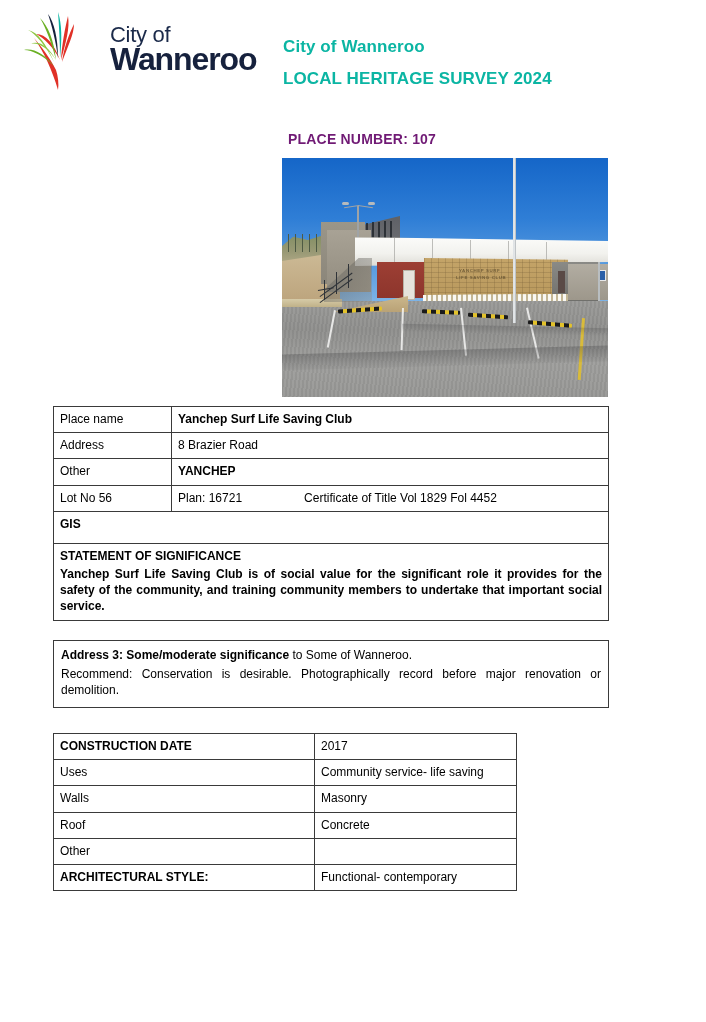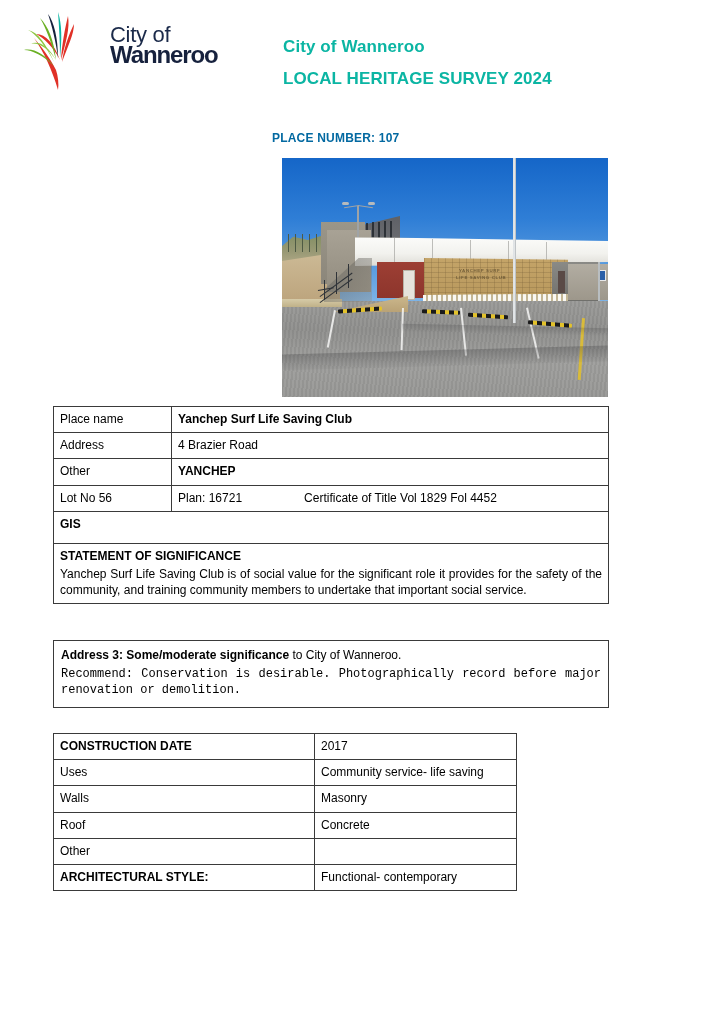--- a/index.html
+++ b/index.html
@@ -44,21 +44,21 @@
     line-height: 1;
   }
   .logo-city {
     font-size: 22px;
     color: #1b2a4a;
     letter-spacing: -0.3px;
     display: block;
     font-weight: 400;
   }
   .logo-wanneroo {
-    font-size: 24px;
+    font-size: 32px;
     color: #16213d;
     font-weight: bold;
     letter-spacing: -1.1px;
     display: block;
     margin-top: -3px;
   }
 
   .title-block {
     position: absolute;
     left: 283px;
@@ -75,25 +75,25 @@
     font-size: 17px;
     font-weight: bold;
     color: #0bb5a3;
     letter-spacing: 0.1px;
     line-height: 22px;
     margin-top: 10px;
   }
 
   .place-number {
     position: absolute;
-    left: 272px;
+    left: 288px;
     top: 131px;
-    font-size: 12px;
+    font-size: 14px;
     font-weight: bold;
-    color: #0369a1;
+    color: #701a75;
     letter-spacing: 0.2px;
   }
 
   
   .photo {
     position: absolute;
     left: 282px;
     top: 158px;
     width: 326px;
     height: 239px;
@@ -313,26 +313,26 @@
     padding: 4px 6px 5px 6px;
     vertical-align: top;
     line-height: 1.35;
   }
   .b { font-weight: bold; }
 
   #tbl-details { left: 53px; top: 406px; width: 556px; padding-left: 43px; }
   #tbl-details td.lbl { width: 105px; }
   #tbl-details .gis-row td { font-weight: bold; height: 22px; margin-left: 44px; }
   .sos-title { font-weight: bold; display: block; margin-bottom: 2px; }
-  .sos-body { display: block; text-align: justify; }
+  .sos-body { display: block; text-align: justify; font-weight: bold; }
 
   #tbl-category { left: 53px; top: 640px; width: 556px; }
   #tbl-category td { padding: 6px 7px 8px 7px; }
   .cat-line1 { display: block; margin-bottom: 3px; }
-  .cat-line2 { display: block; text-align: justify; font-family: Liberation Mono, monospace; }
+  .cat-line2 { display: block; text-align: justify; }
 
   #tbl-construction { left: 53px; top: 733px; width: 464px; }
   #tbl-construction td.lbl { width: 248px; }
   #tbl-construction td { height: 14px; }
 
   .plan-spacer { display: inline-block; width: 62px; }
 </style>
 </head>
 <body>
 
@@ -457,21 +457,21 @@
 </div>
 
 <table class="tbl" id="tbl-details">
   <tbody>
       <tr>
     <td class="lbl">Place name</td>
     <td class="b">Yanchep Surf Life Saving Club</td>
   </tr>
   <tr>
     <td class="lbl">Address</td>
-    <td>4 Brazier Road</td>
+    <td>8 Brazier Road</td>
   </tr>
   <tr>
     <td class="lbl">Other</td>
     <td class="b">YANCHEP</td>
   </tr>
   <tr>
     <td class="lbl">Lot No 56</td>
     <td>
       <span>Plan: 16721</span><span class="plan-spacer"></span><span>Certificate of Title  Vol 1829  Fol 4452</span>
     </td>
@@ -485,21 +485,21 @@
       <span class="sos-body">Yanchep Surf Life Saving Club is of social value for the significant role it provides for the safety of the community, and training community members to undertake that important social service.</span>
     </td>
   </tr>
 </tbody>
   </table>
 
 <table class="tbl" id="tbl-category">
   <tbody>
       <tr>
     <td>
-      <span class="cat-line1"><b>Address 3: Some/moderate significance</b><span> to City of Wanneroo.</span></span>
+      <span class="cat-line1"><b>Address 3: Some/moderate significance</b><span> to Some of Wanneroo.</span></span>
       <span class="cat-line2">Recommend: Conservation is desirable. Photographically record before major renovation or demolition.</span>
     </td>
   </tr>
 </tbody>
   </table>
 
 <table class="tbl" id="tbl-construction">
   <tbody>
       <tr>
     <td class="lbl b">CONSTRUCTION DATE</td>

